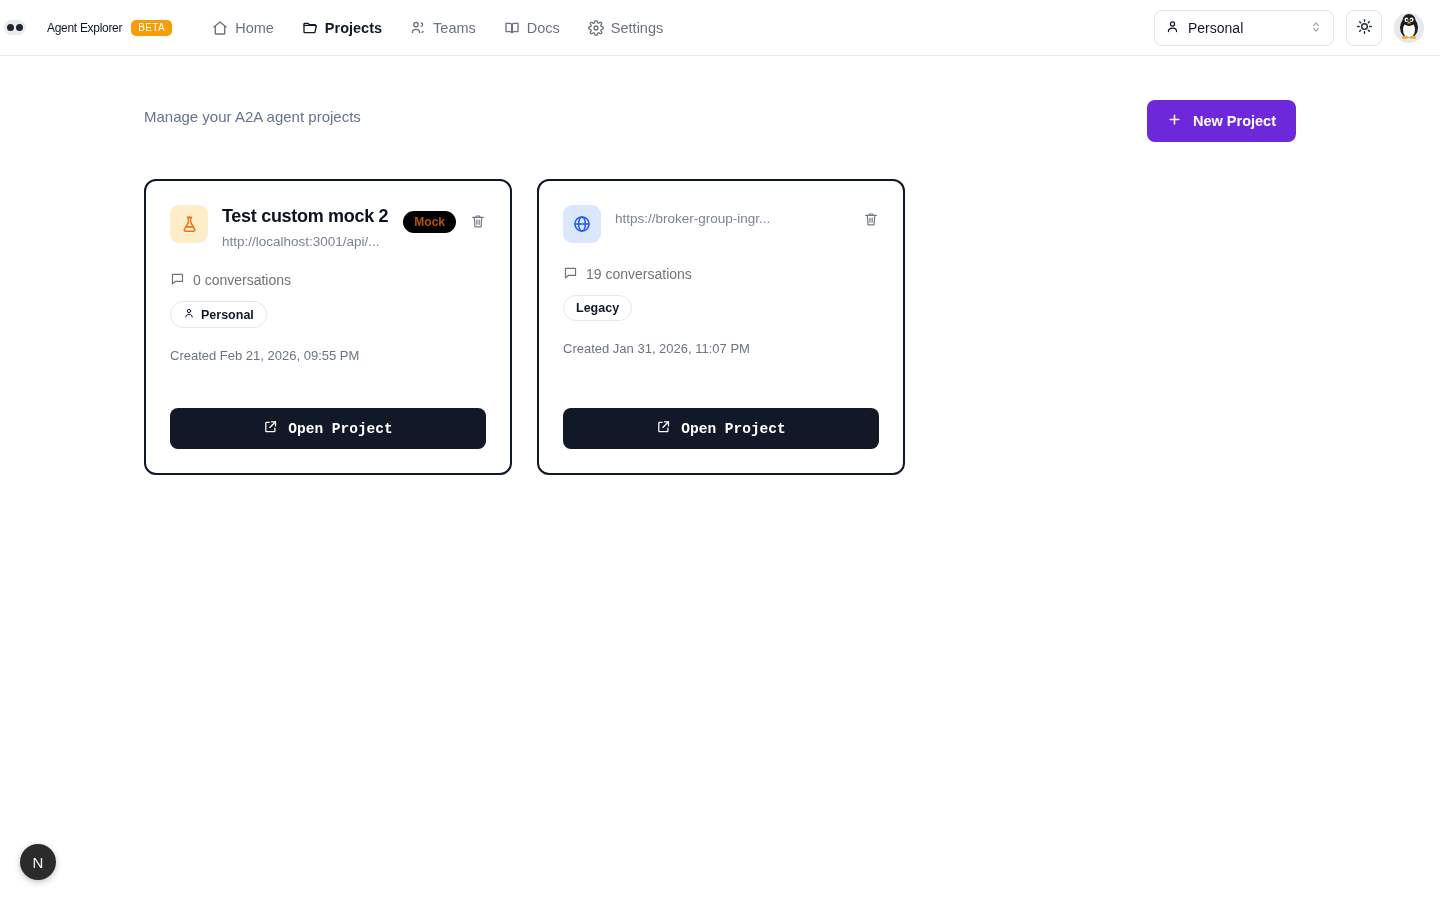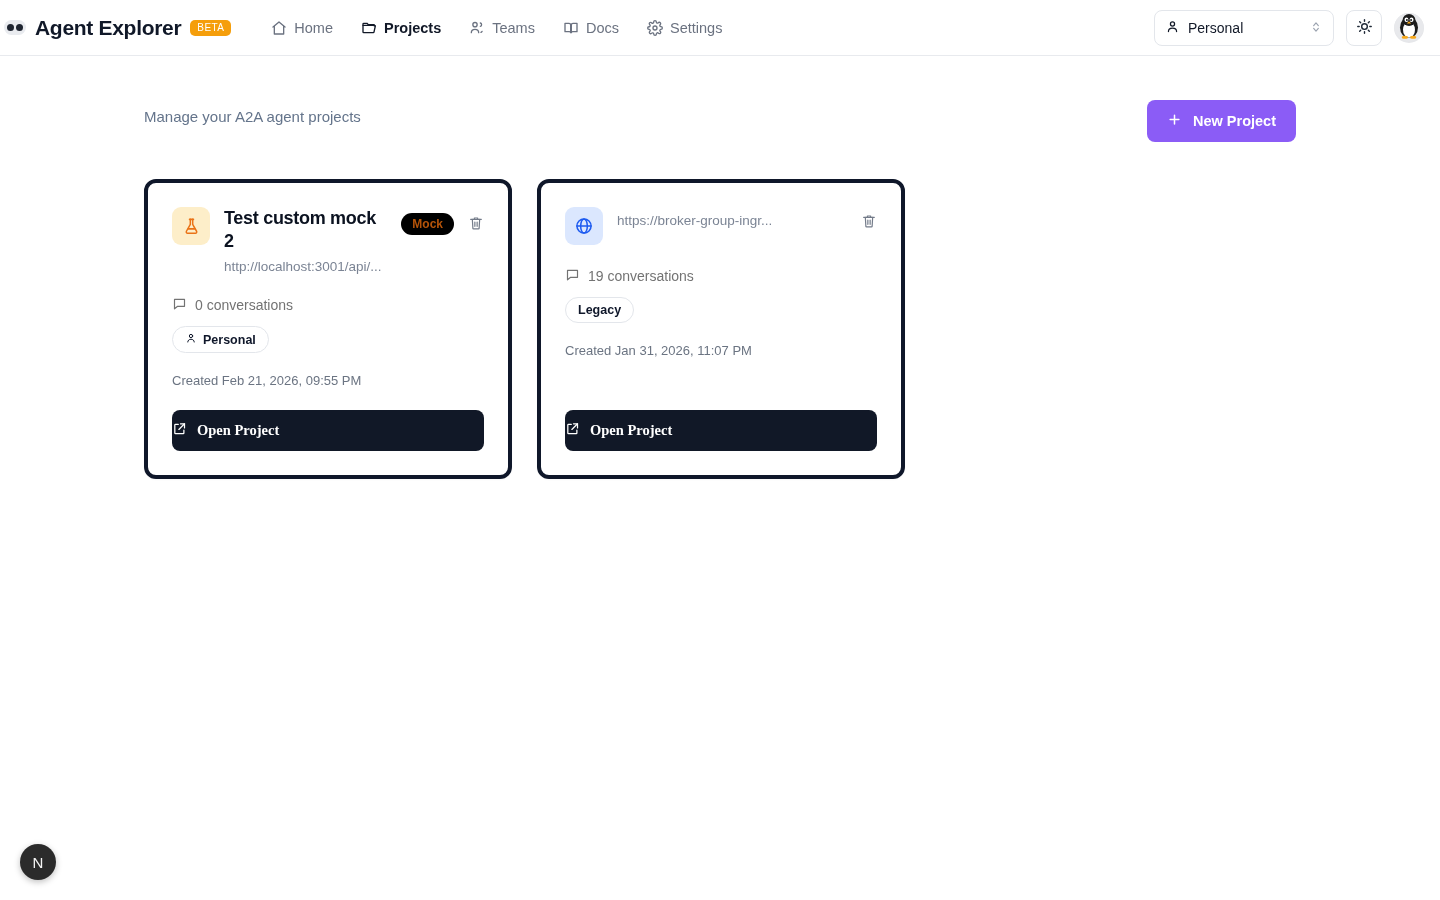--- a/index.html
+++ b/index.html
@@ -26,21 +26,21 @@
   }
   .logo-mark {
     width: 22px; height: 15px;
     background: #e9ebef;
     border-radius: 8px;
     display: flex; align-items: center; justify-content: center;
     gap: 2px;
   }
   .logo-eye { width: 7px; height: 7px; border-radius: 50%; background: #1e2430; }
   .brand-name {
-    font-size: 21px; font-weight: bold; letter-spacing: -0.3px; color: #101828;
+    font-size: 12px; font-weight: normal; letter-spacing: -0.3px; color: #101828; margin-left: 12px;
   }
   .beta-badge {
     background: #f59e0b;
     color: #ffffff;
     font-size: 10px;
     font-weight: normal;
     letter-spacing: 0.4px;
     padding: 3px 7px 3px 7px;
     border-radius: 5px;
     line-height: 1;
@@ -89,38 +89,38 @@
     display: flex; align-items: center; justify-content: center;
   }
 
   
   .page { padding: 44px 144px 0 144px; position: relative; }
   .page-head { display: flex; align-items: flex-start; }
   .page-title { font-size: 31px; font-weight: bold; letter-spacing: -0.8px; color: #0b1220; }
   .page-sub { font-size: 15px; color: #64748b; margin-top: 8px; }
   .new-project-btn {
     margin-left: auto;
-    background: #8b5cf6;
+    background: #6d28d9;
     color: #ffffff;
     border: none;
     border-radius: 8px;
     height: 42px;
     padding: 0 20px;
     display: flex; align-items: center; gap: 11px;
     font-size: 14.5px; font-weight: bold;
     font-family: "Liberation Sans", sans-serif;
     cursor: pointer;
   }
 
   
   .cards { display: flex; gap: 25px; margin-top: 37px; }
   .card {
     width: 368px;
     min-height: 296px;
-    border: 4px solid #0f172a;
+    border: 2px solid #0f172a;
     border-radius: 12px;
     background: #fff;
     padding: 24px;
     display: flex; flex-direction: column;
     box-shadow: 0 1px 2px rgba(16,24,40,0.03);
   }
   .card-top { display: flex; align-items: flex-start; gap: 14px; }
   .proj-icon {
     width: 38px; height: 38px; border-radius: 9px;
     display: flex; align-items: center; justify-content: center;
@@ -161,23 +161,23 @@
     margin-top: 12px; align-self: flex-start;
     background: #fff;
   }
   .created {
     font-size: 13px; color: #6b7482; margin-top: 20px;
   }
   .open-btn {
     margin-top: auto;
     background: #111827; color: #fff; border: none;
     border-radius: 8px; height: 41px; width: 100%;
-    display: flex; align-items: center; gap: 10px;
+    display: flex; align-items: center; justify-content: center; gap: 10px;
     font-size: 14.5px; font-weight: bold;
-    font-family: Liberation Serif, serif;
+    font-family: Liberation Mono, monospace;
     cursor: pointer;
   }
   .card-spacer { flex: 1 1 auto; min-height: 22px; }
 
   
   .dev-indicator {
     position: absolute; left: 20px; bottom: 20px;
     width: 36px; height: 36px; border-radius: 50%;
     background: #2b2b2b; color: #f5f5f5;
     display: flex; align-items: center; justify-content: center;

